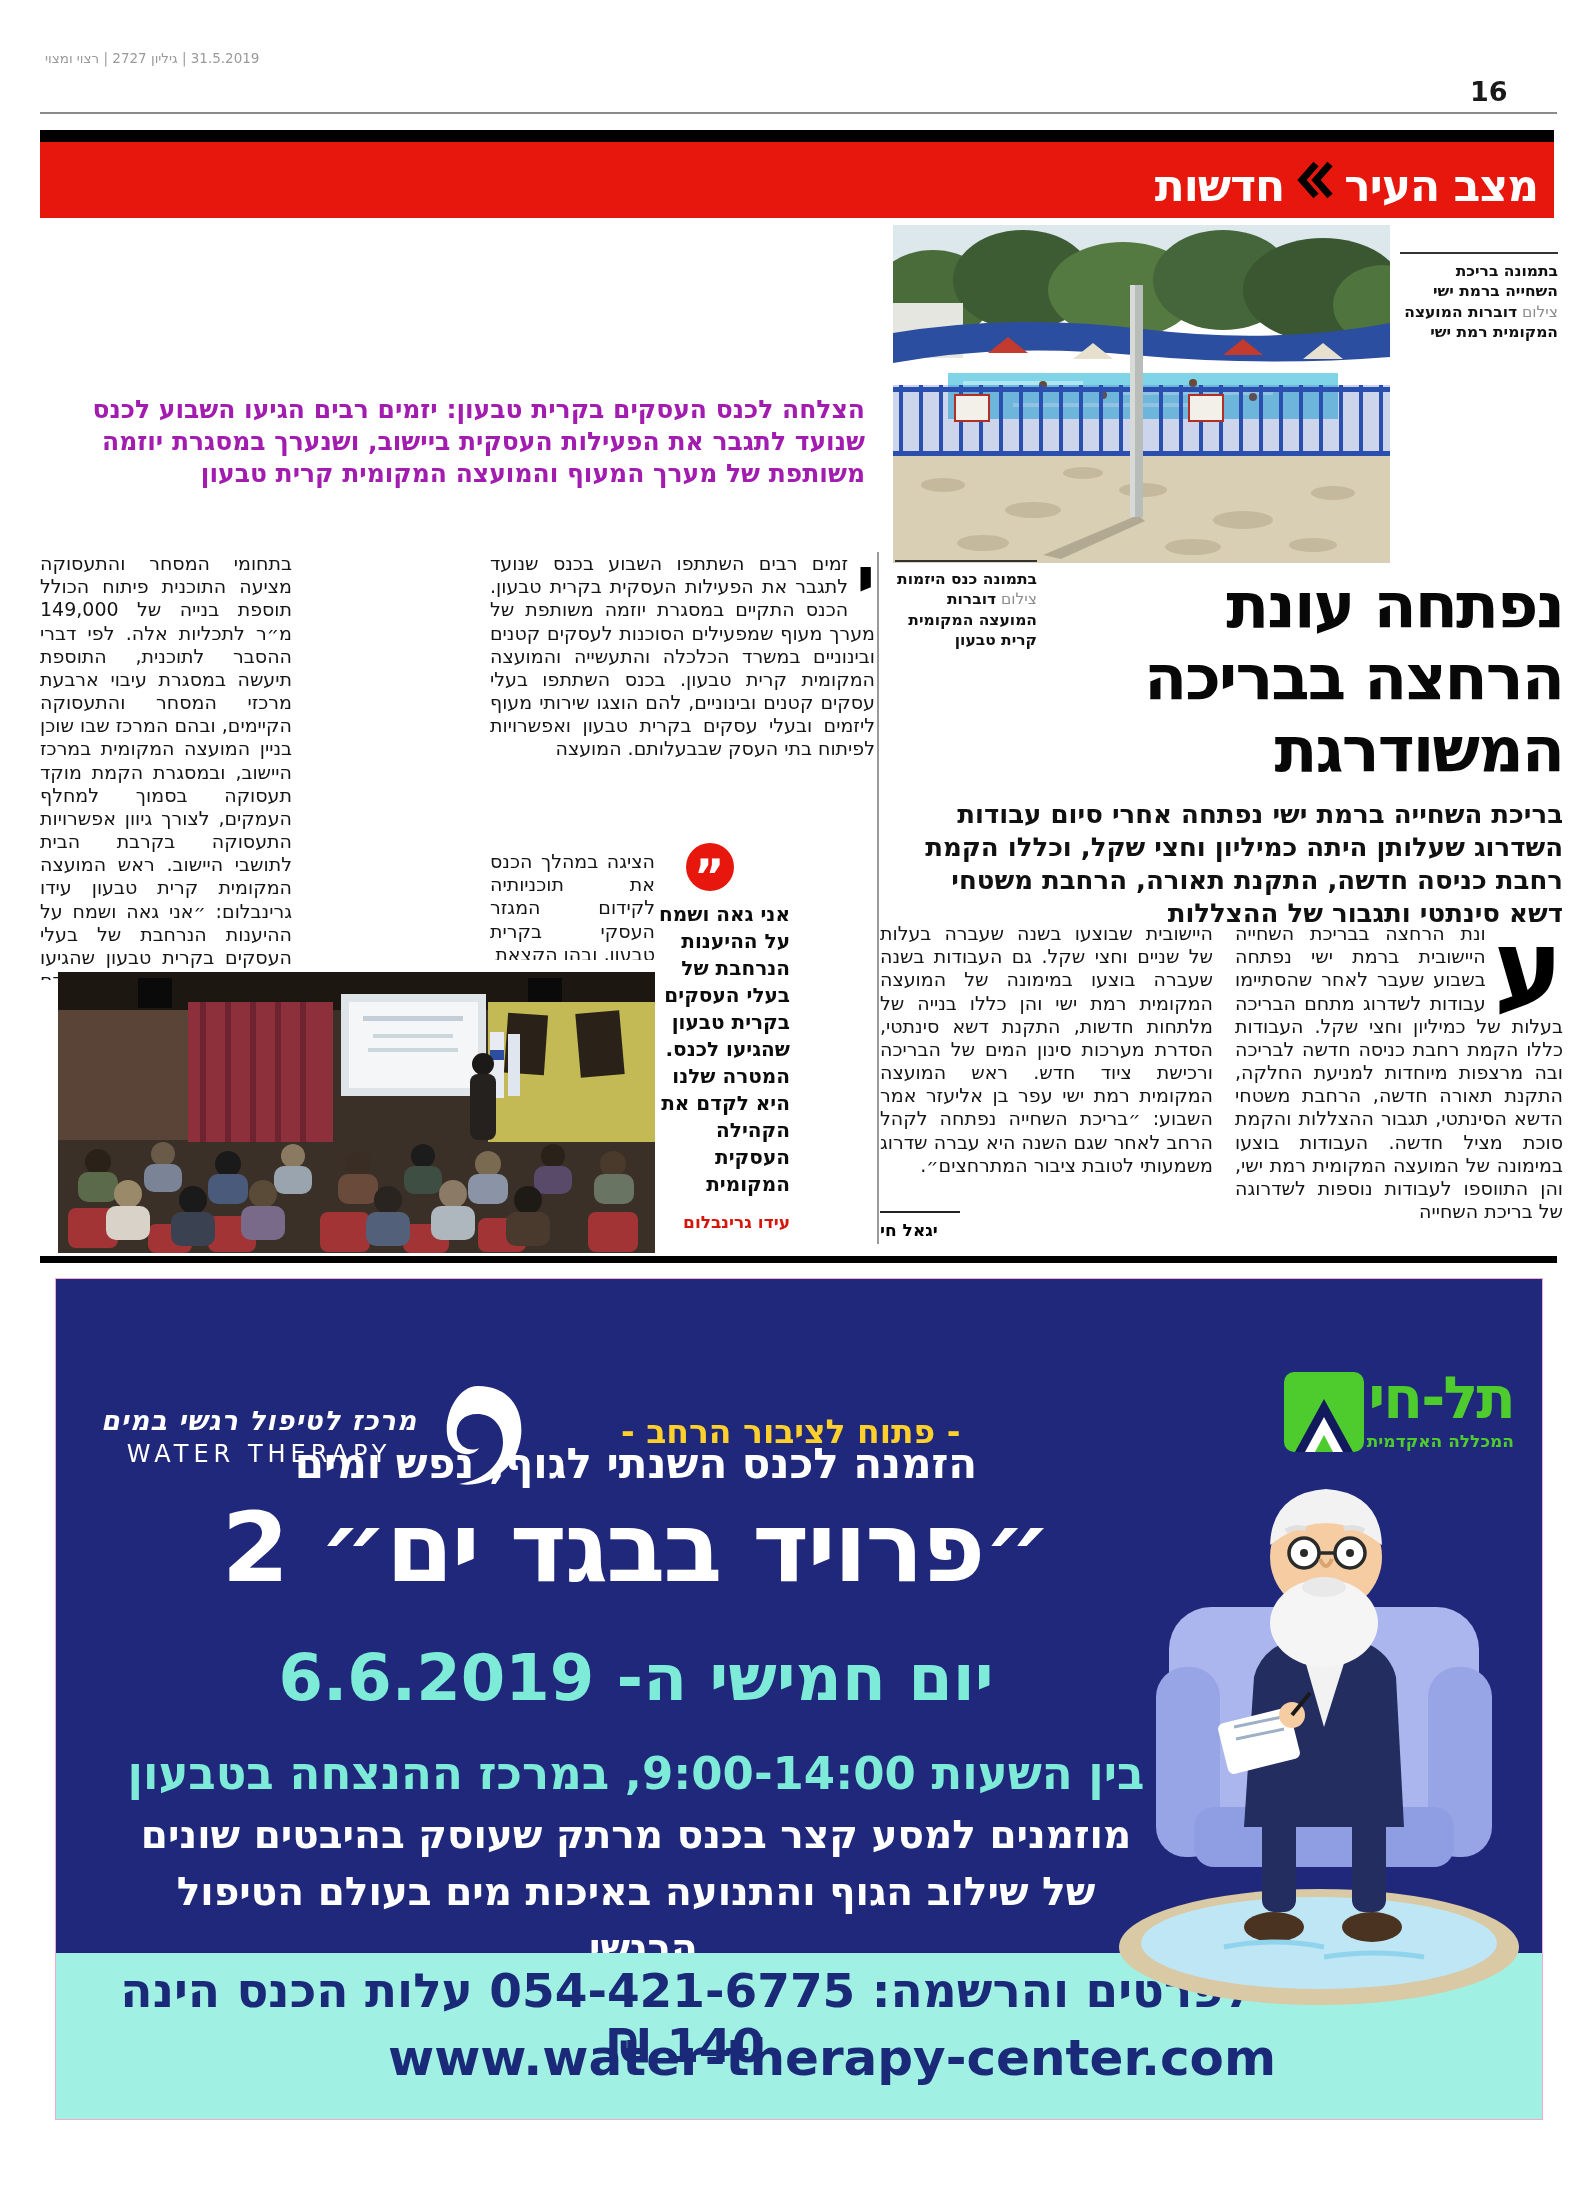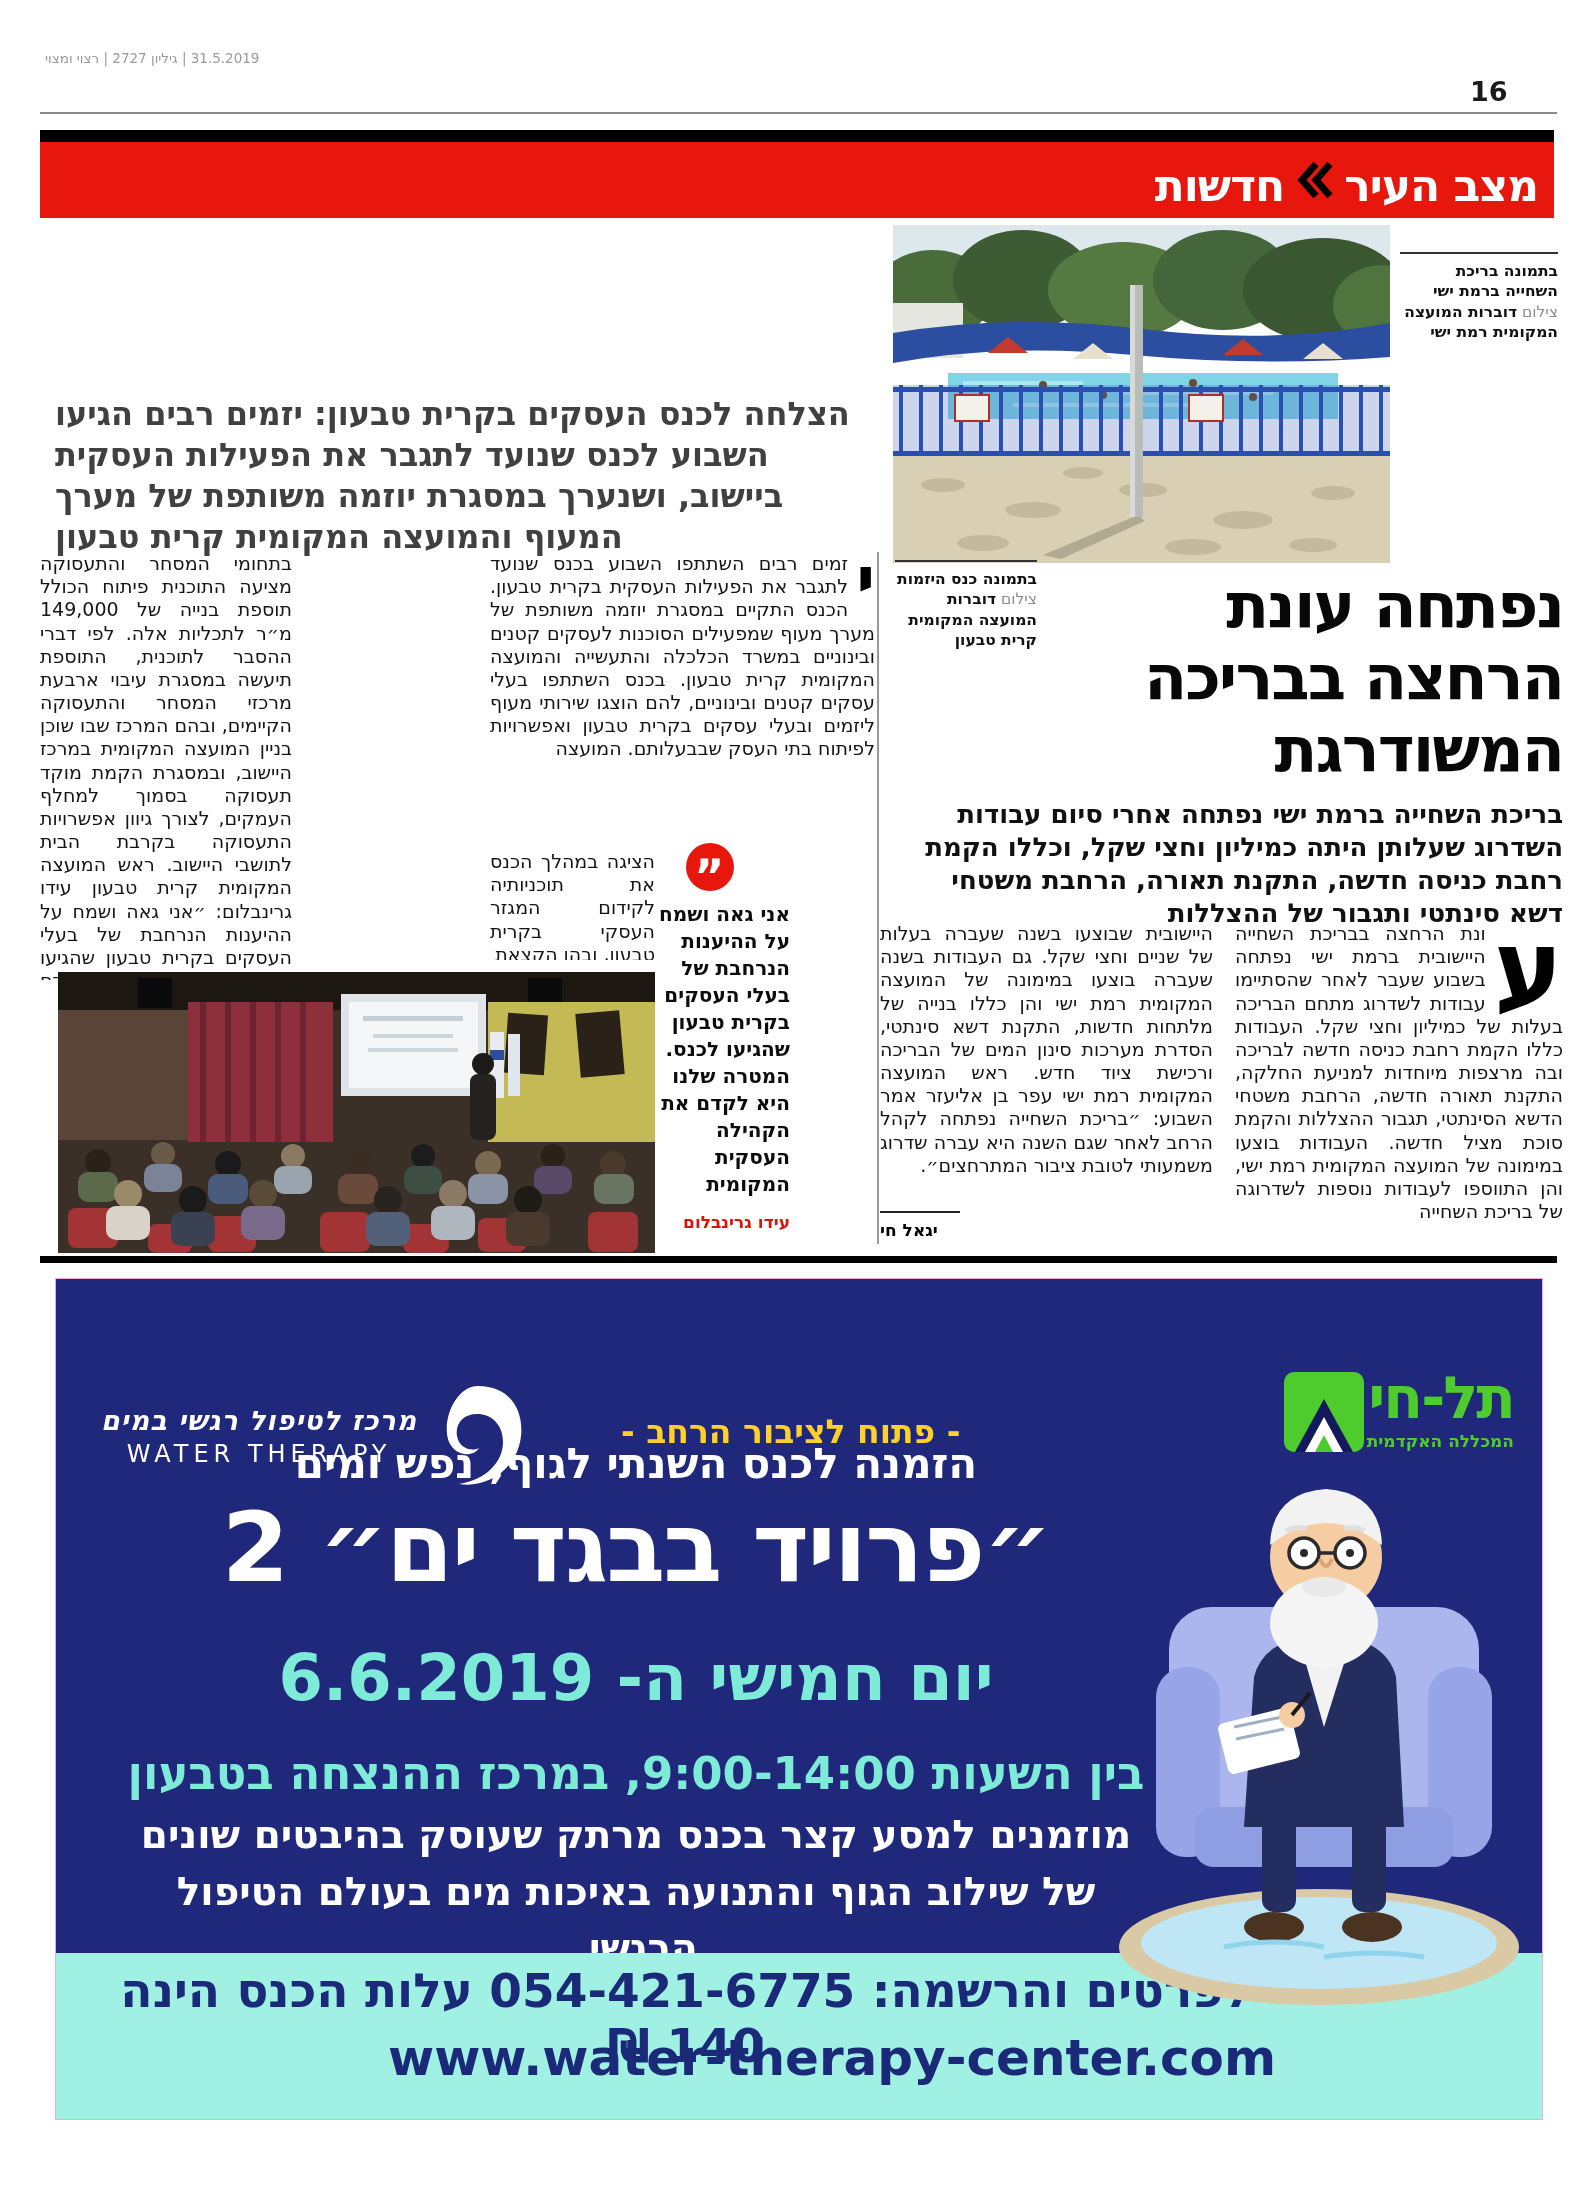--- a/index.html
+++ b/index.html
@@ -17,22 +17,22 @@
   .banner { left:40px; top:130px; width:1514px; height:88px; }
   .banner .black-strip { position:absolute; left:0; top:0; width:100%; height:12px; background:#000; }
   .banner .red-bar { position:absolute; left:0; top:12px; width:100%; height:76px; background:#e8170d;
       display:flex; align-items:center; justify-content:flex-start; padding-right:16px; direction:rtl; }
   .banner .bword { color:#fff; font-size:44px; font-weight:900; letter-spacing:-1px;margin-top:10px; }
   .banner svg { margin:0 10px; display:block; }
 
   
   .a1-h { left:55px; top:222px; width:810px; text-align:right; font-size:63px; font-weight:900;
       line-height:1.17; letter-spacing:-2px; color:#080808; white-space:pre-line; }
-  .a1-sub { left:55px; top:394px; width:810px; text-align:left; font-size:32px; font-weight:bold;
-      line-height:1.28; color:#404040; }
+  .a1-sub { left:55px; top:394px; width:810px; text-align:right; font-size:25px; font-weight:bold;
+      line-height:1.28; color:#a21caf; }
 
   .bodytext { font-size:19px; line-height:1.22; color:#151515; text-align:justify; direction:rtl; overflow:hidden; }
   .dropcap { float:right; font-weight:900; color:#000; margin-left:8px; }
   .dc1 { font-size:64px; line-height:0.9; }
   .dc2 { font-size:104px; line-height:0.82; margin-top:4px; }
 
   .a1-colr  { left:490px; top:552px; width:385px; height:294px; }
   .a1-colrc { left:490px; top:850px; width:165px; height:110px; }
   .a1-colm  { left:295px; top:552px; width:268px; height:438px; display:flex; flex-direction:column; }
   .a1-coll  { left:40px;  top:552px; width:252px; height:428px; }

